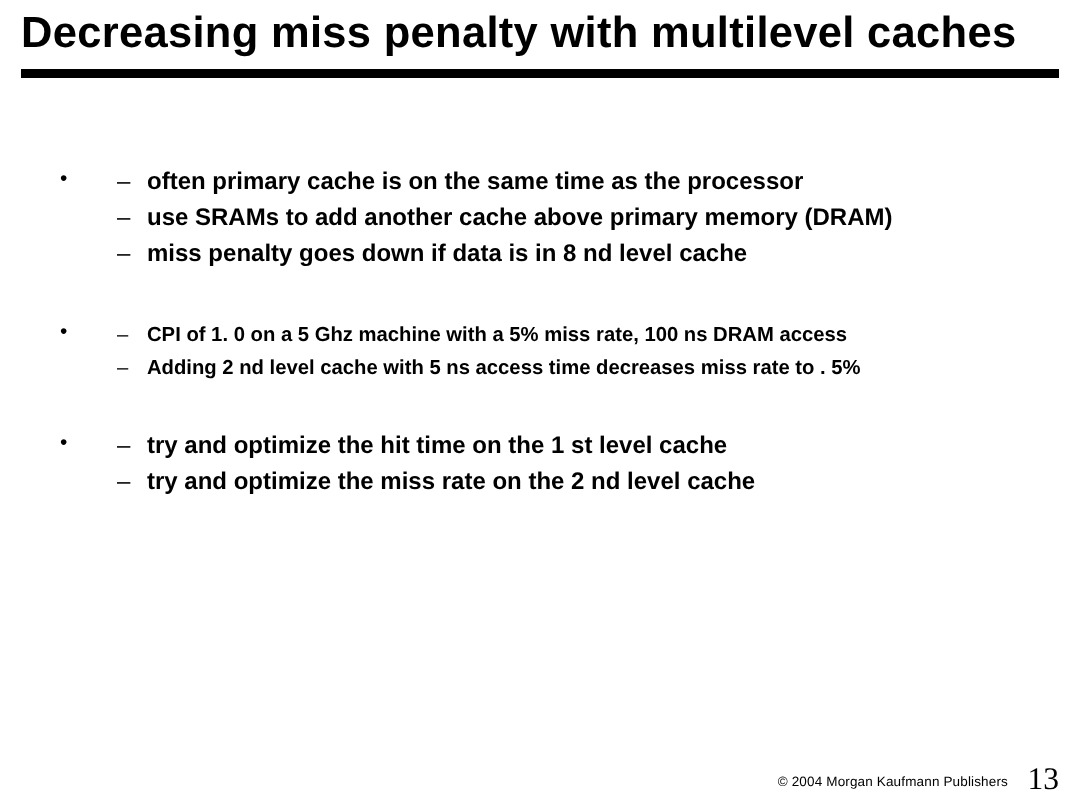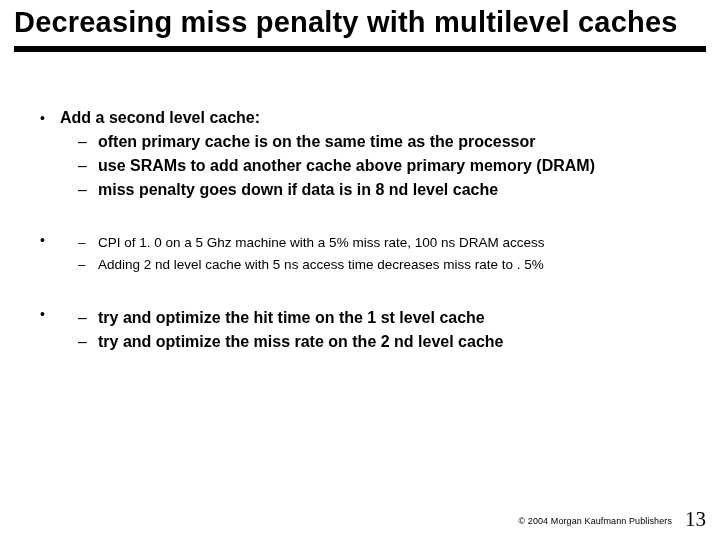--- a/index.html
+++ b/index.html
@@ -75,21 +75,21 @@
   }
   .dash.sm { font-size: 13.5px; line-height: 18px; }
   .lvl2-text {
     font-size: 16px;
     font-weight: bold;
     line-height: 20px;
     flex: 1 1 auto;
   }
   .lvl2-text.sm {
     font-size: 13.5px;
-    font-weight: normal;
+    font-weight: bold;
     line-height: 18px;
   }
   .footer-copyright {
     position: absolute;
     right: 48px;
     bottom: 14px;
     font-size: 9px;
     letter-spacing: 0.1px;
   }
   .footer-pagenum {
@@ -106,21 +106,20 @@
 <div class="slide">
 
   <div class="title">Decreasing miss penalty with multilevel caches</div>
   <div class="rule"></div>
 
   <div class="body">
 
     <div class="lvl1">
       <div class="bullet1">•</div>
       <div class="lvl1-content">
-        <div class="lvl1-head">Add a second level cache:</div>
         <div class="lvl2">
           <div class="dash">–</div>
           <div class="lvl2-text">often primary cache is on the same time as the processor</div>
         </div>
         <div class="lvl2">
           <div class="dash">–</div>
           <div class="lvl2-text">use SRAMs to add another cache above primary memory (DRAM)</div>
         </div>
         <div class="lvl2">
           <div class="dash">–</div>

